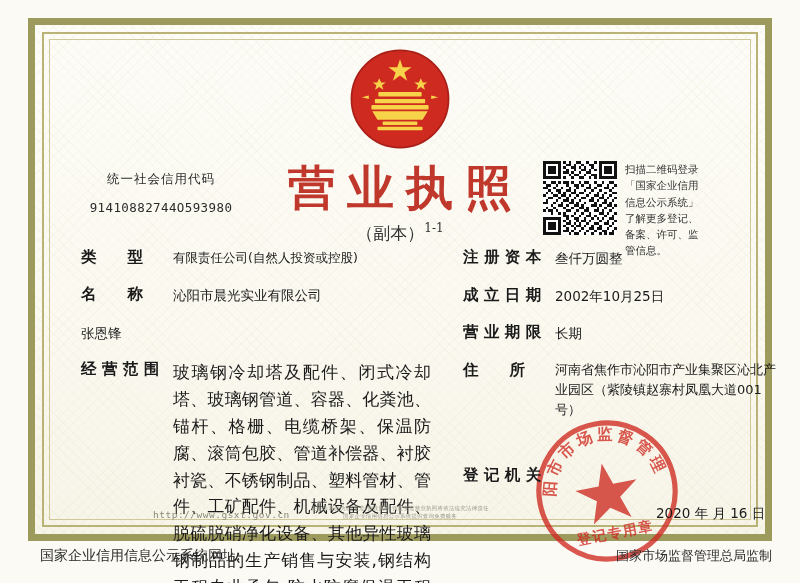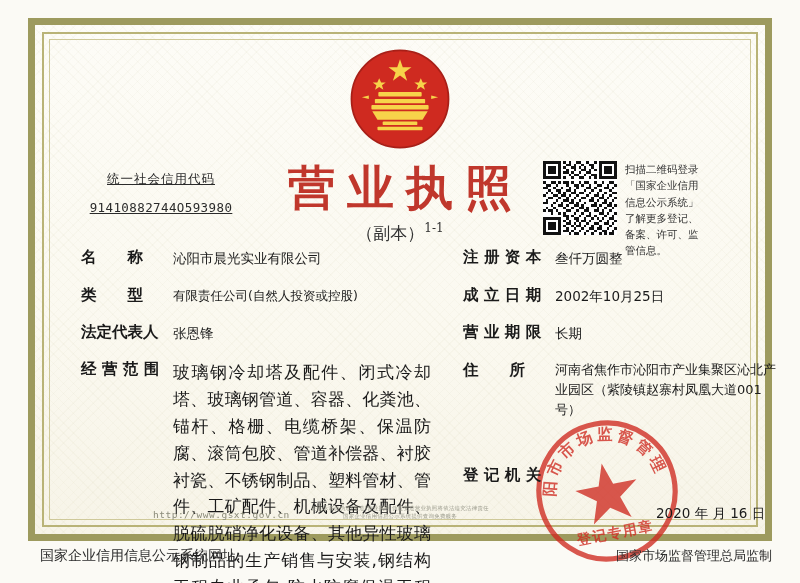--- a/index.html
+++ b/index.html
@@ -99,21 +99,20 @@
   }
 
   
   .credit-code {
     position: absolute;
     left: 46px;
     top: 146px;
     width: 160px;
     text-align: center;
     color: #2b2b2b;
-    text-decoration: underline;
   }
   .credit-code .cc-label {
     font-family: "DejaVu Sans", sans-serif;
     font-size: 12.5px;
     letter-spacing: 1px;
     white-space: nowrap;
   }
   .credit-code .cc-value {
     margin-top: 12px;
     font-family: "DejaVu Sans Mono", monospace;
@@ -553,29 +552,28 @@
 「国家企业信用
 信息公示系统」
 了解更多登记、
 备案、许可、监
 管信息。</div>
 
     <div class="fields">
 
       <div class="col-left">
         <div class="row">
+          <div class="lbl">类　　型</div>
+          <div class="val small">有限责任公司(自然人投资或控股)</div>
+        </div>
+        <div class="row">
           <div class="lbl">名　　称</div>
           <div class="val">沁阳市晨光实业有限公司</div>
         </div>
         <div class="row">
-          <div class="lbl">类　　型</div>
-          <div class="val small">有限责任公司(自然人投资或控股)</div>
-        </div>
-        <div class="row">
-          <div class="lbl">法定代表人</div>
           <div class="val">张恩锋</div>
         </div>
         <div class="row">
           <div class="lbl">经 营 范 围</div>
           <div class="scope-val">玻璃钢冷却塔及配件、闭式冷却塔、玻璃钢管道、容器、化粪池、锚杆、格栅、电缆桥架、保温防腐、滚筒包胶、管道补偿器、衬胶衬瓷、不锈钢制品、塑料管材、管件、工矿配件、机械设备及配件、脱硫脱硝净化设备、其他异性玻璃钢制品的生产销售与安装,钢结构工程专业承包,防水防腐保温工程专业承包,环保工程专业承包*（依法须经批准的项目，经相关部门批准后方可开展经营活动）</div>
         </div>
       </div>
 
       <div class="col-right">
         <div class="row">

